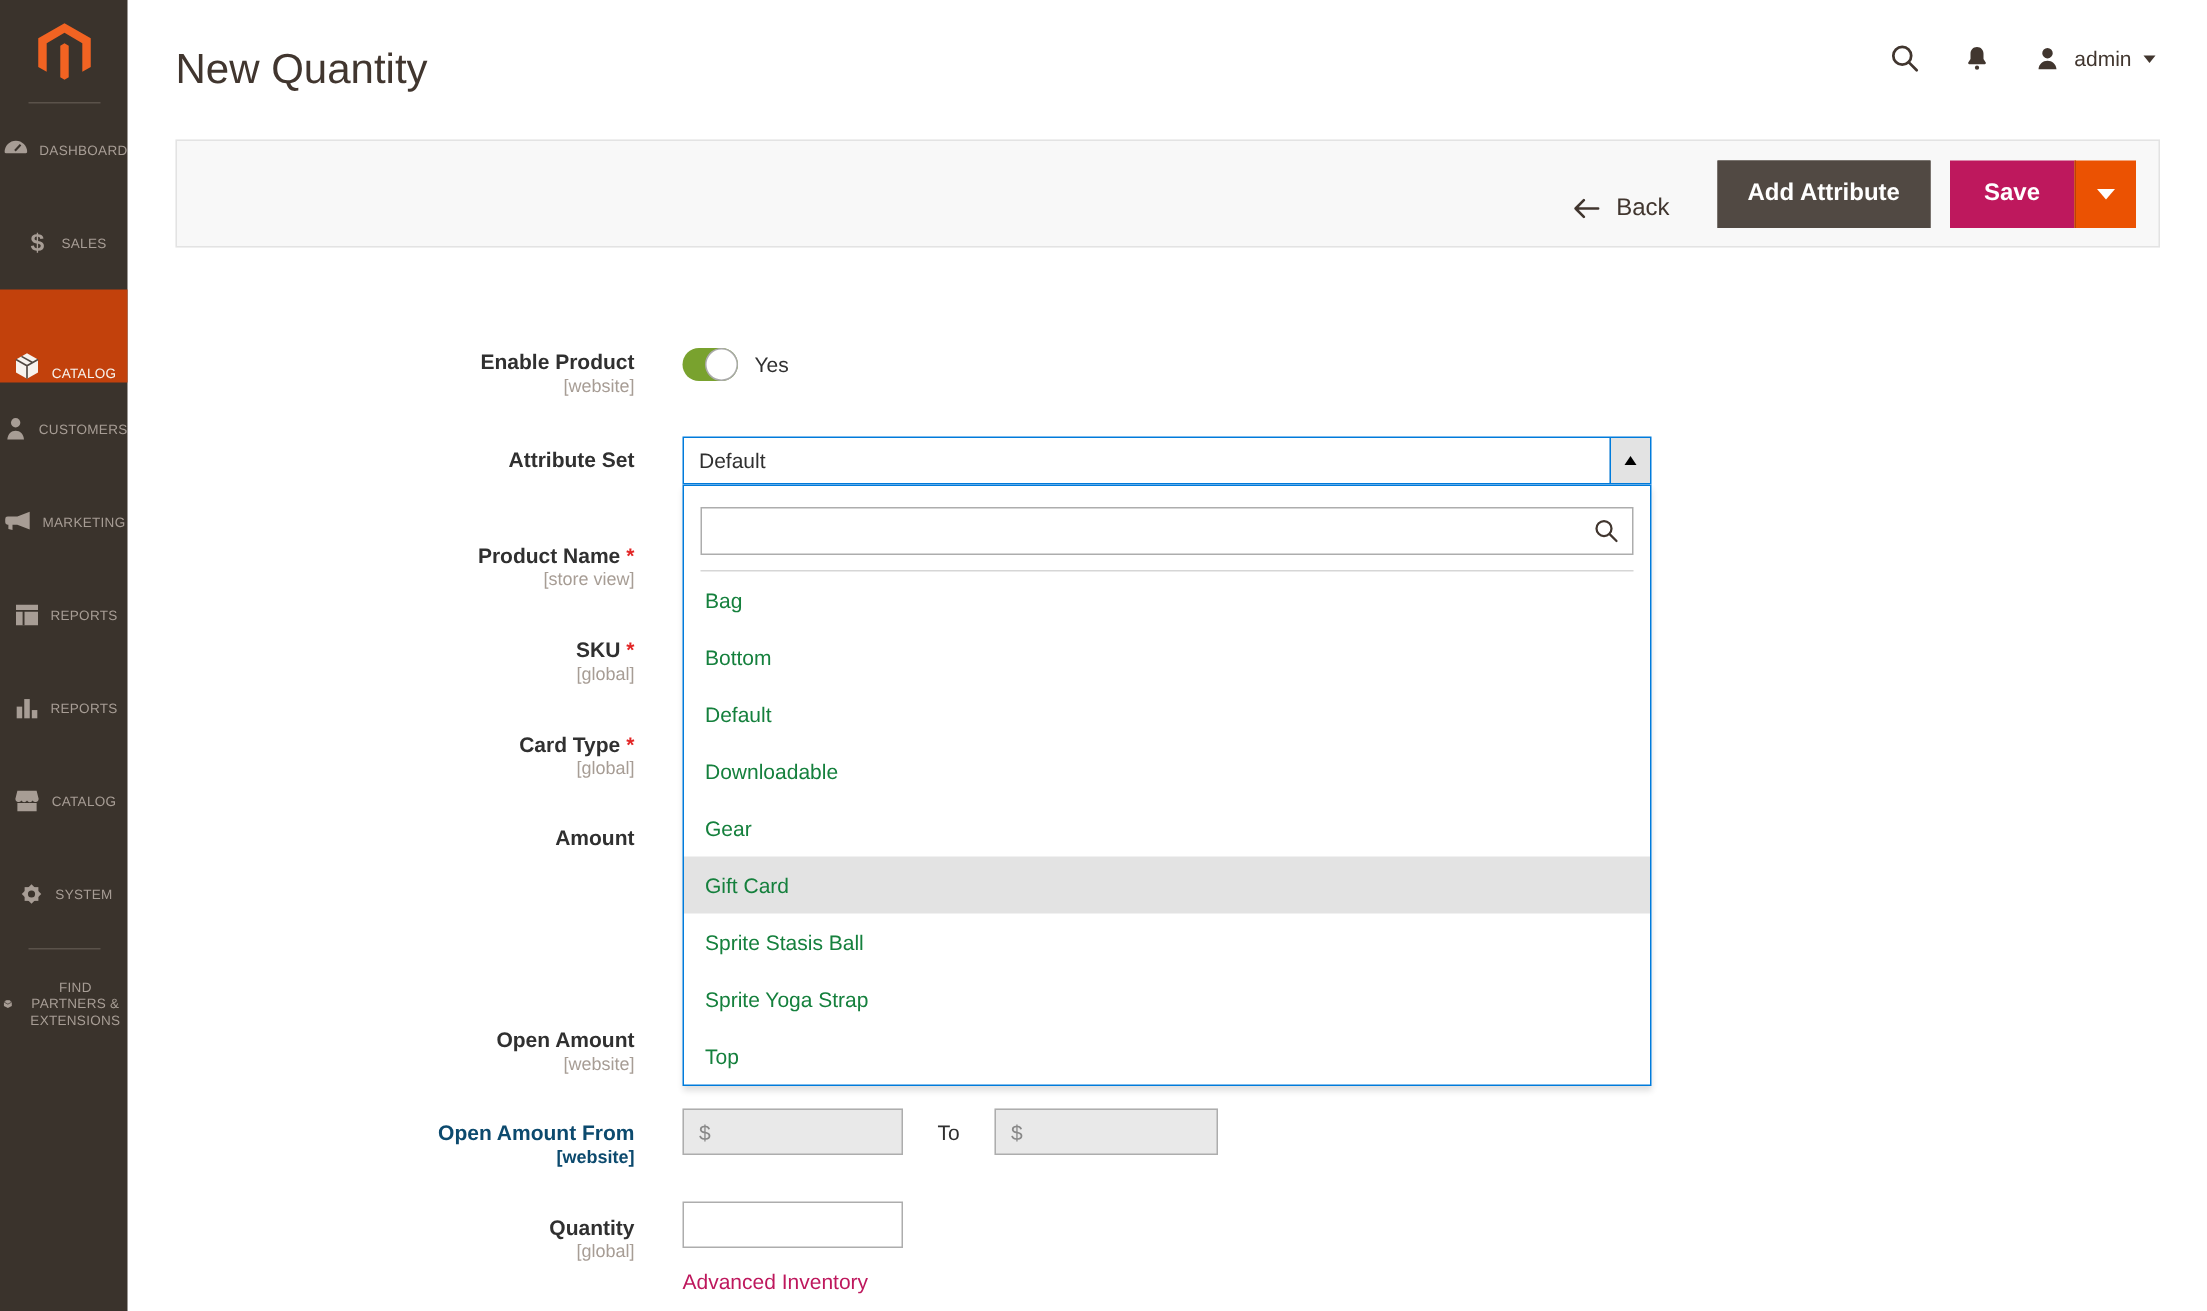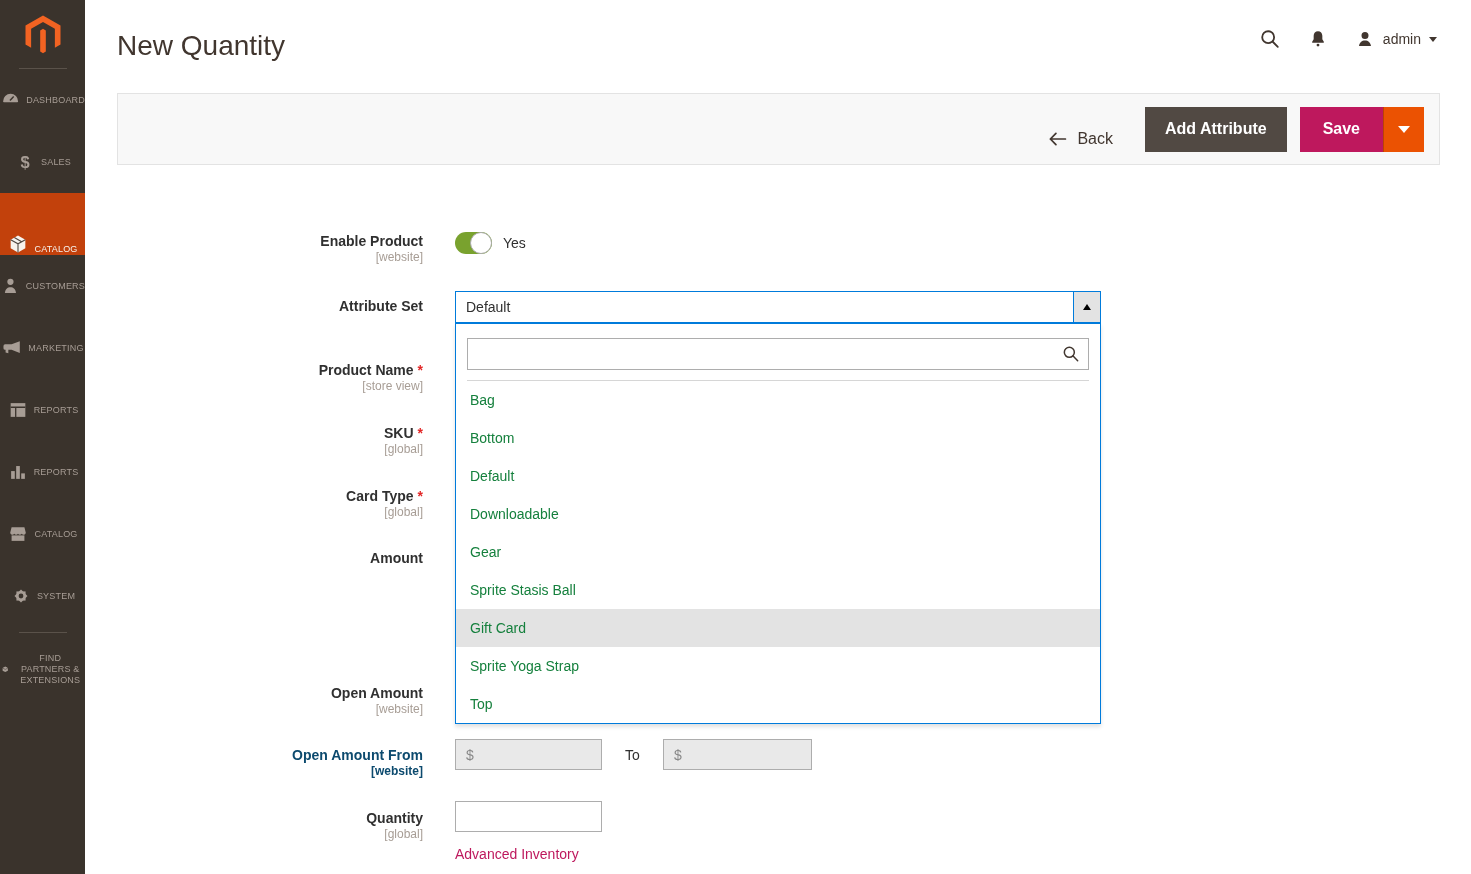--- a/index.html
+++ b/index.html
@@ -308,21 +308,21 @@
           </svg>
         </span>
       </div>
       <div class="dd-divider"></div>
       <div class="dd-options">
         <div class="dd-option">Bag</div>
         <div class="dd-option">Bottom</div>
         <div class="dd-option">Default</div>
         <div class="dd-option">Downloadable</div>
         <div class="dd-option">Gear</div>
+        <div class="dd-option highlighted">Gift Card</div>
         <div class="dd-option">Sprite Stasis Ball</div>
-        <div class="dd-option highlighted">Gift Card</div>
         <div class="dd-option">Sprite Yoga Strap</div>
         <div class="dd-option">Top</div>
       </div>
     </div>
 
   </div>
 </div>
 
 </body></html>

